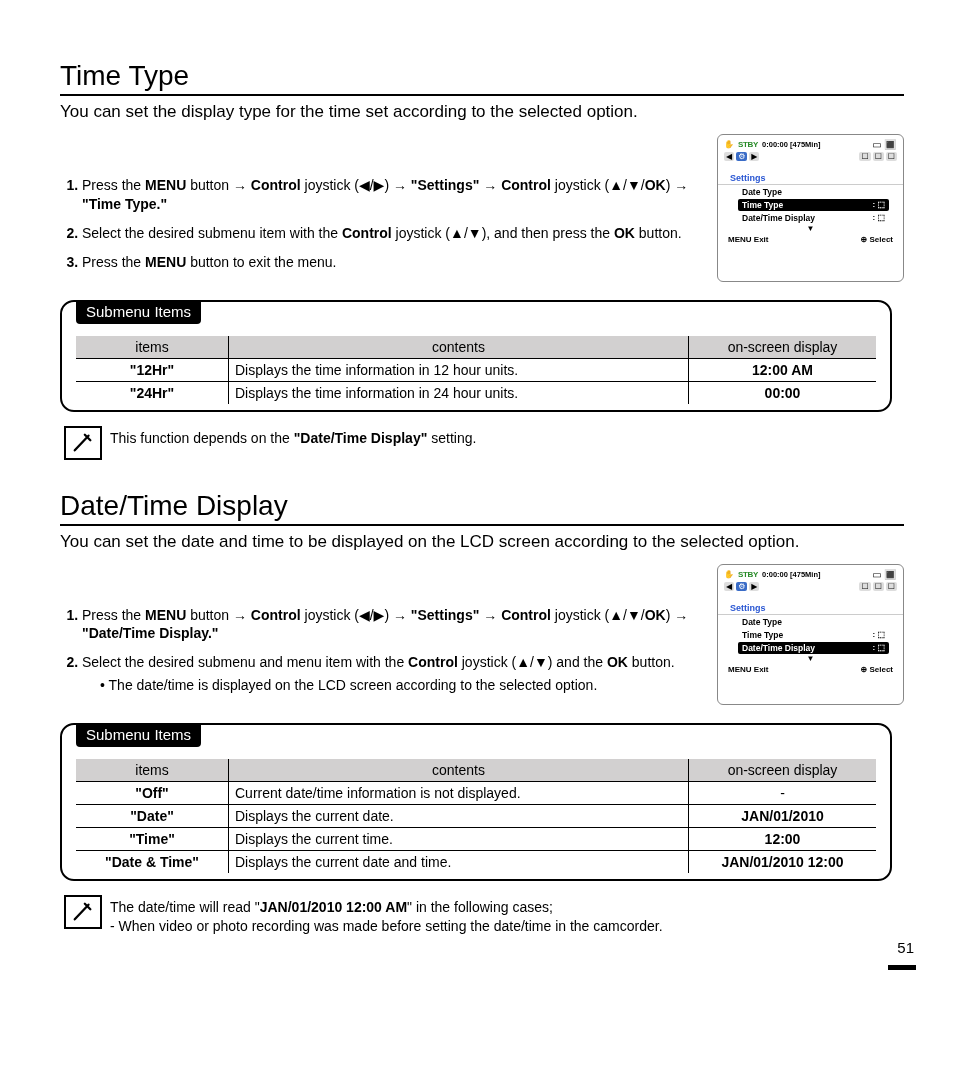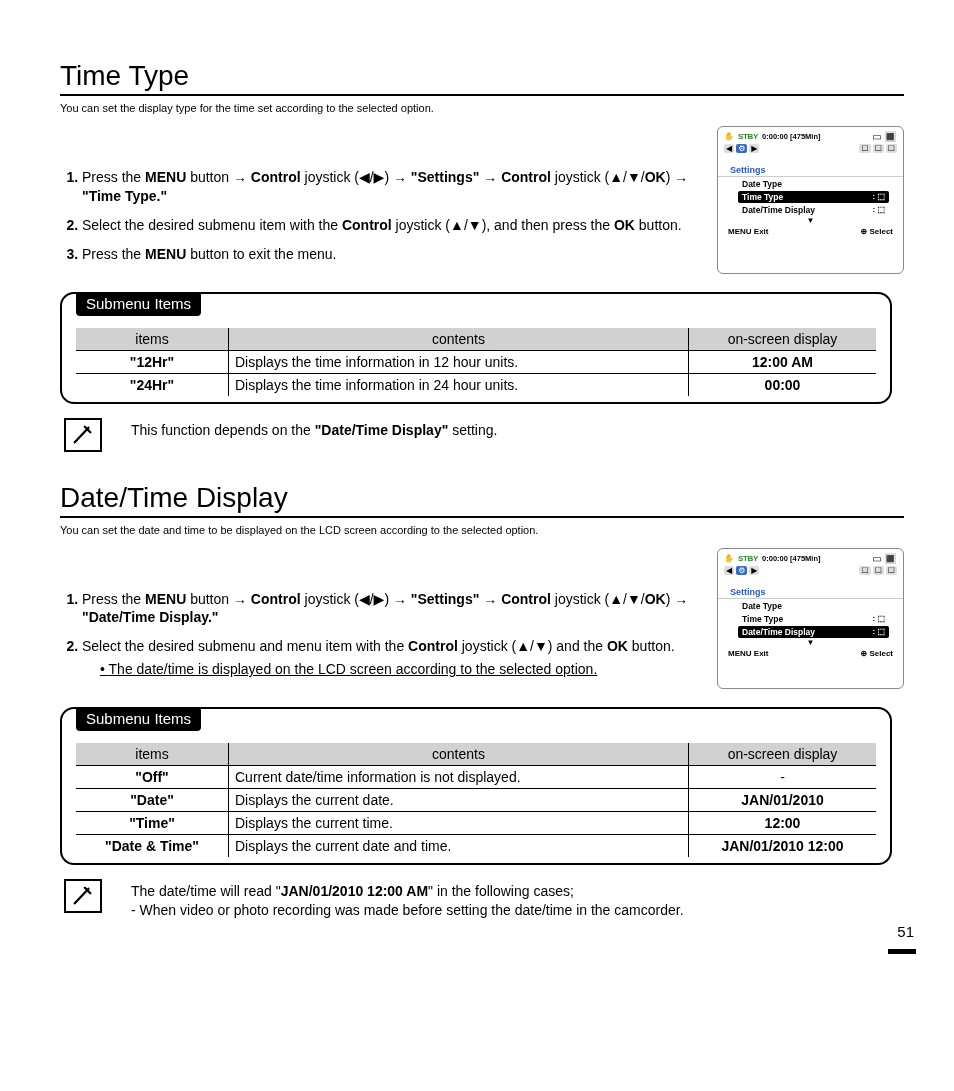--- a/index.html
+++ b/index.html
@@ -13,21 +13,21 @@
   }
   h1 {
     font-size: 28px;
     font-weight: normal;
     margin: 0 0 2px 0;
     border-bottom: 2px solid #000;
     padding-bottom: 2px;
   }
   .intro {
     margin: 6px 0 10px 0;
-    font-size: 11px;
+    font-size: 17px;
   }
   .main-row {
     display: flex;
     gap: 12px;
   }
   .steps {
     flex: 1;
     margin-top: 40px;
   }
   ol.steps-list {
@@ -38,21 +38,20 @@
     margin-bottom: 10px;
     line-height: 1.35;
   }
   ol.steps-list > li::marker {
     font-weight: bold;
   }
   .bold { font-weight: bold; }
   .bullet {
     margin: 4px 0 0 18px;
     line-height: 1.35;
-    text-decoration: underline;
   }
   .bullet::before { content: "•  "; }
 
   
   .lcd {
     width: 185px;
     border: 1px solid #888;
     border-radius: 6px;
     background: #fff;
     font-size: 9px;
@@ -143,21 +142,21 @@
   table.submenu td.item { text-align: center; font-weight: bold; }
   table.submenu td.osd  { text-align: center; font-weight: bold; }
   table.submenu th:first-child, table.submenu td:first-child{border-left:none;}
   table.submenu th:last-child, table.submenu td:last-child{border-right:none;}
   table.submenu tr:last-child td{border-bottom:none;}
   table.submenu tr:first-child th{border-top:none;}
 
   
   .note-row {
     display: flex;
-    gap: 29px;
+    gap: 8px;
     margin: 8px 0 30px 4px;
     align-items: flex-start;
   }
   .note-icon {
     width: 34px;
     height: 30px;
     border: 2px solid #000;
     display:flex;align-items:center;justify-content:center;
     flex-shrink:0;
   }

